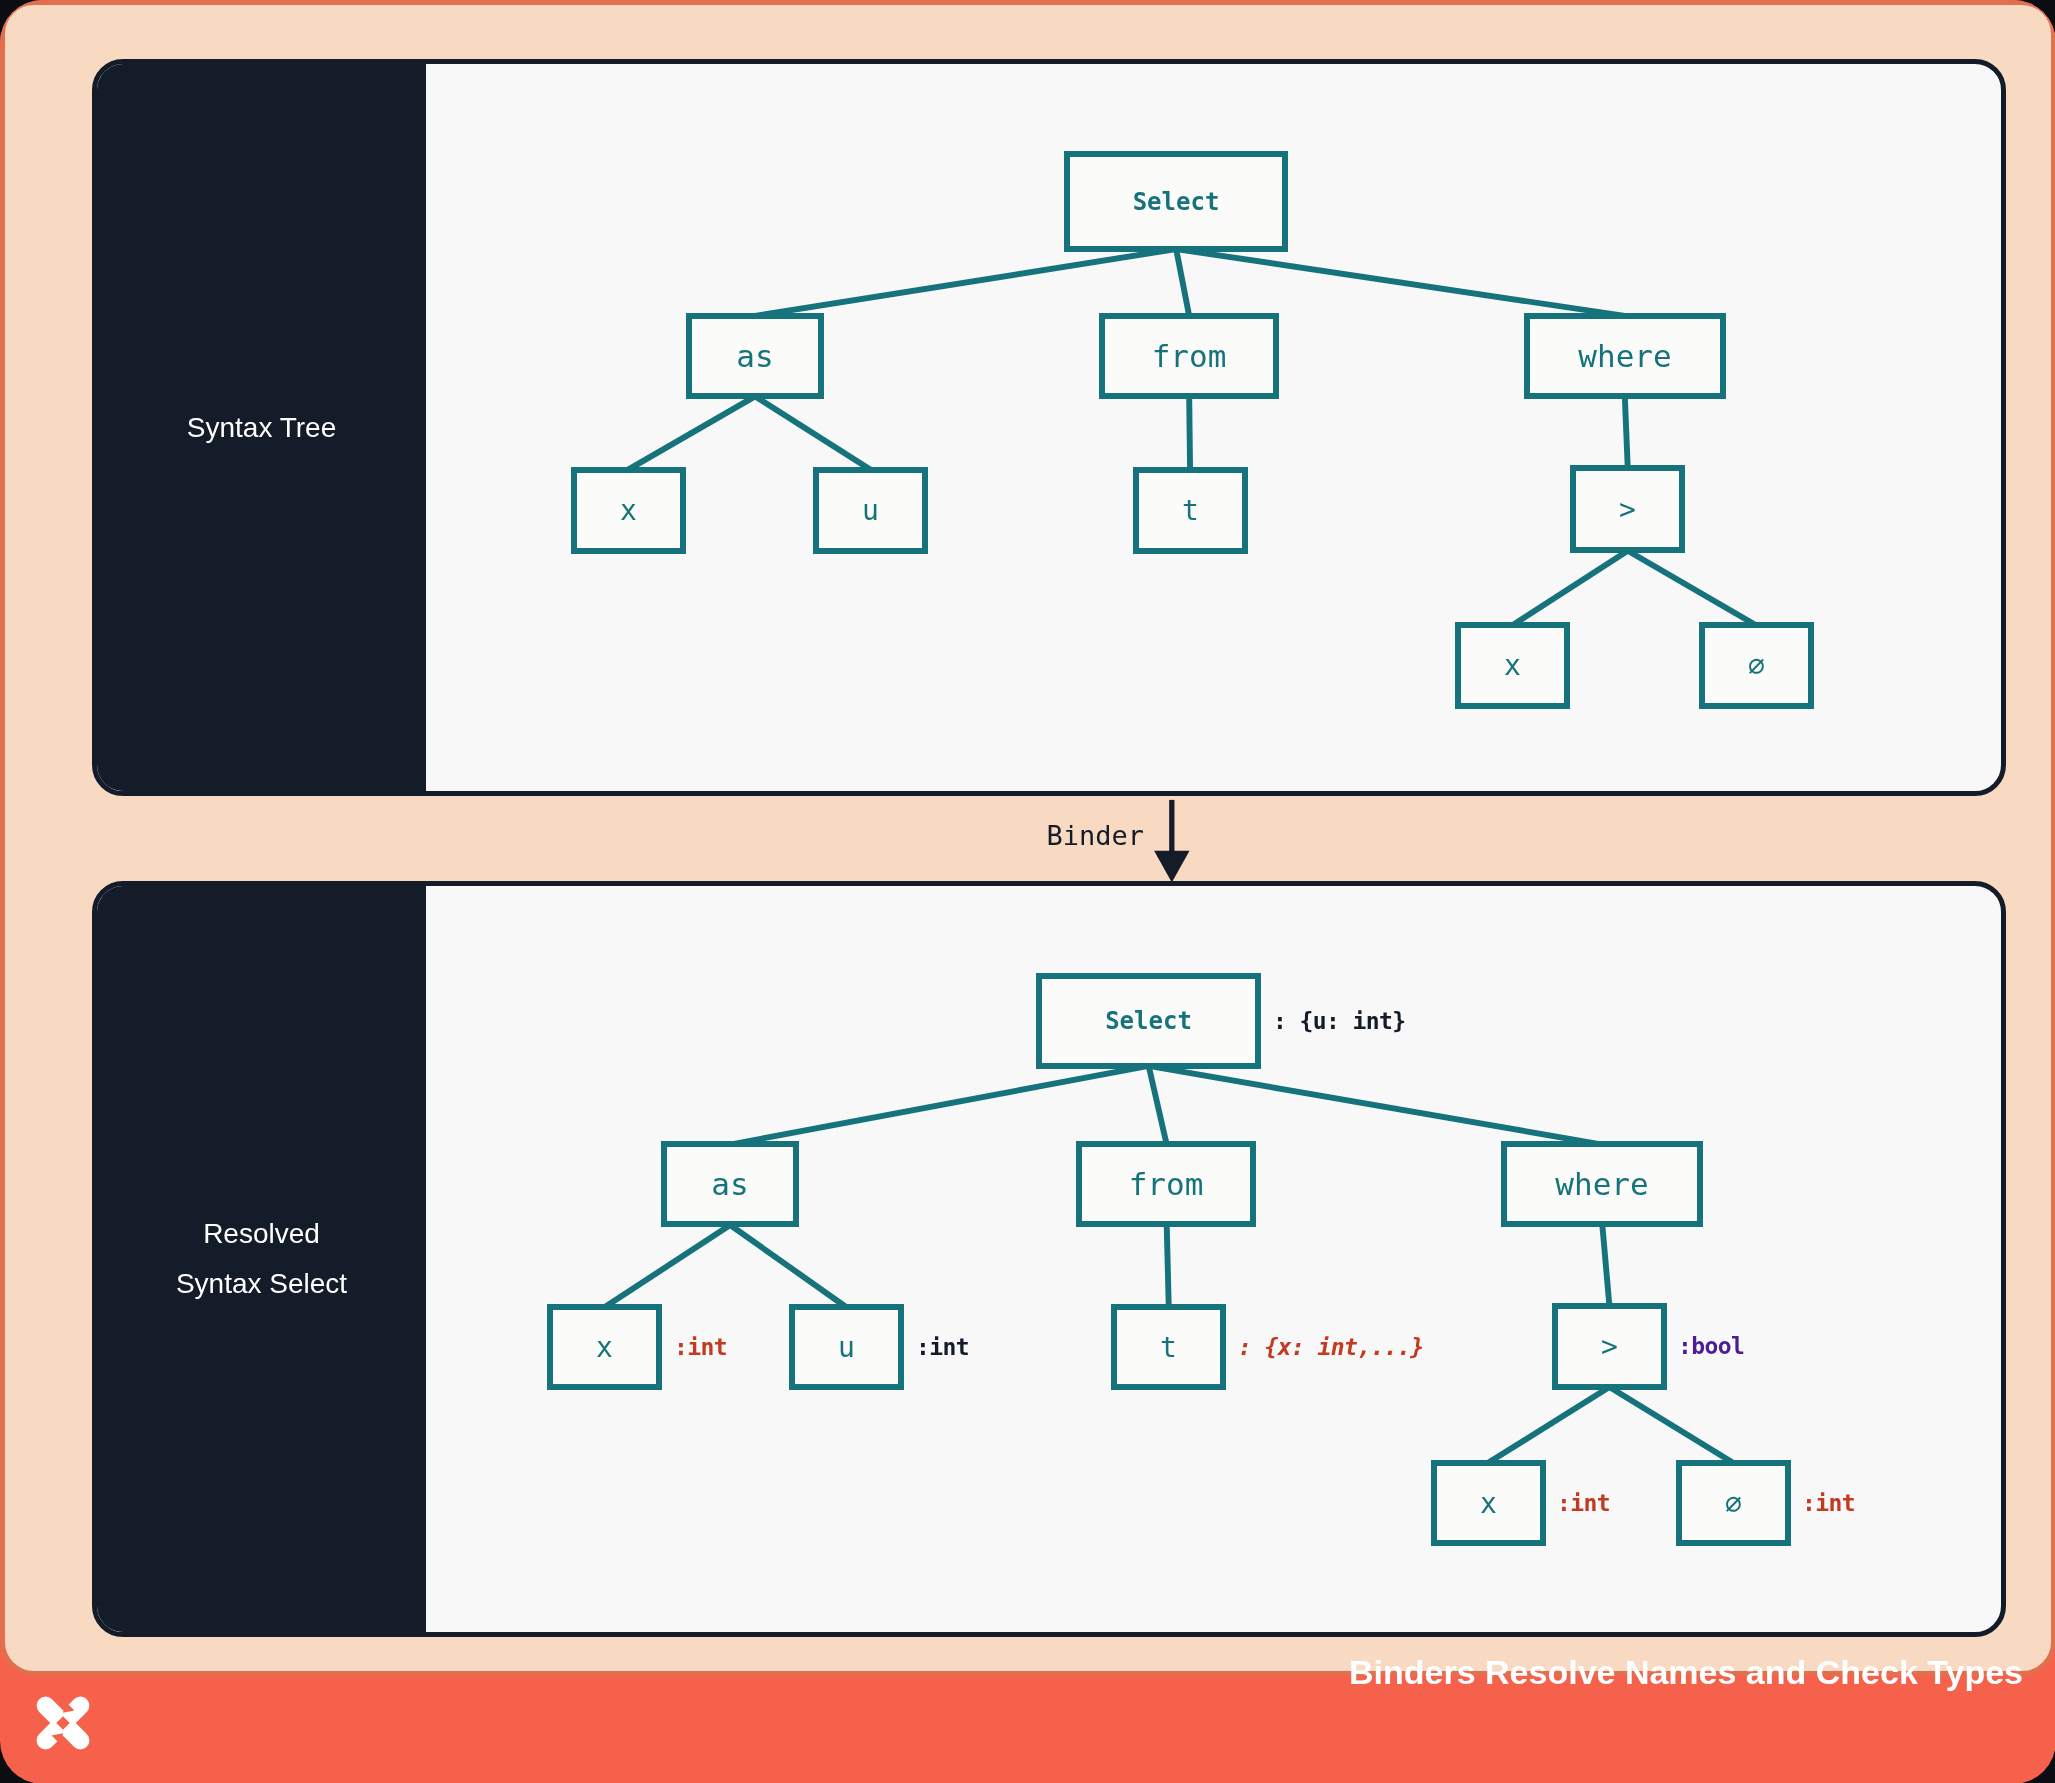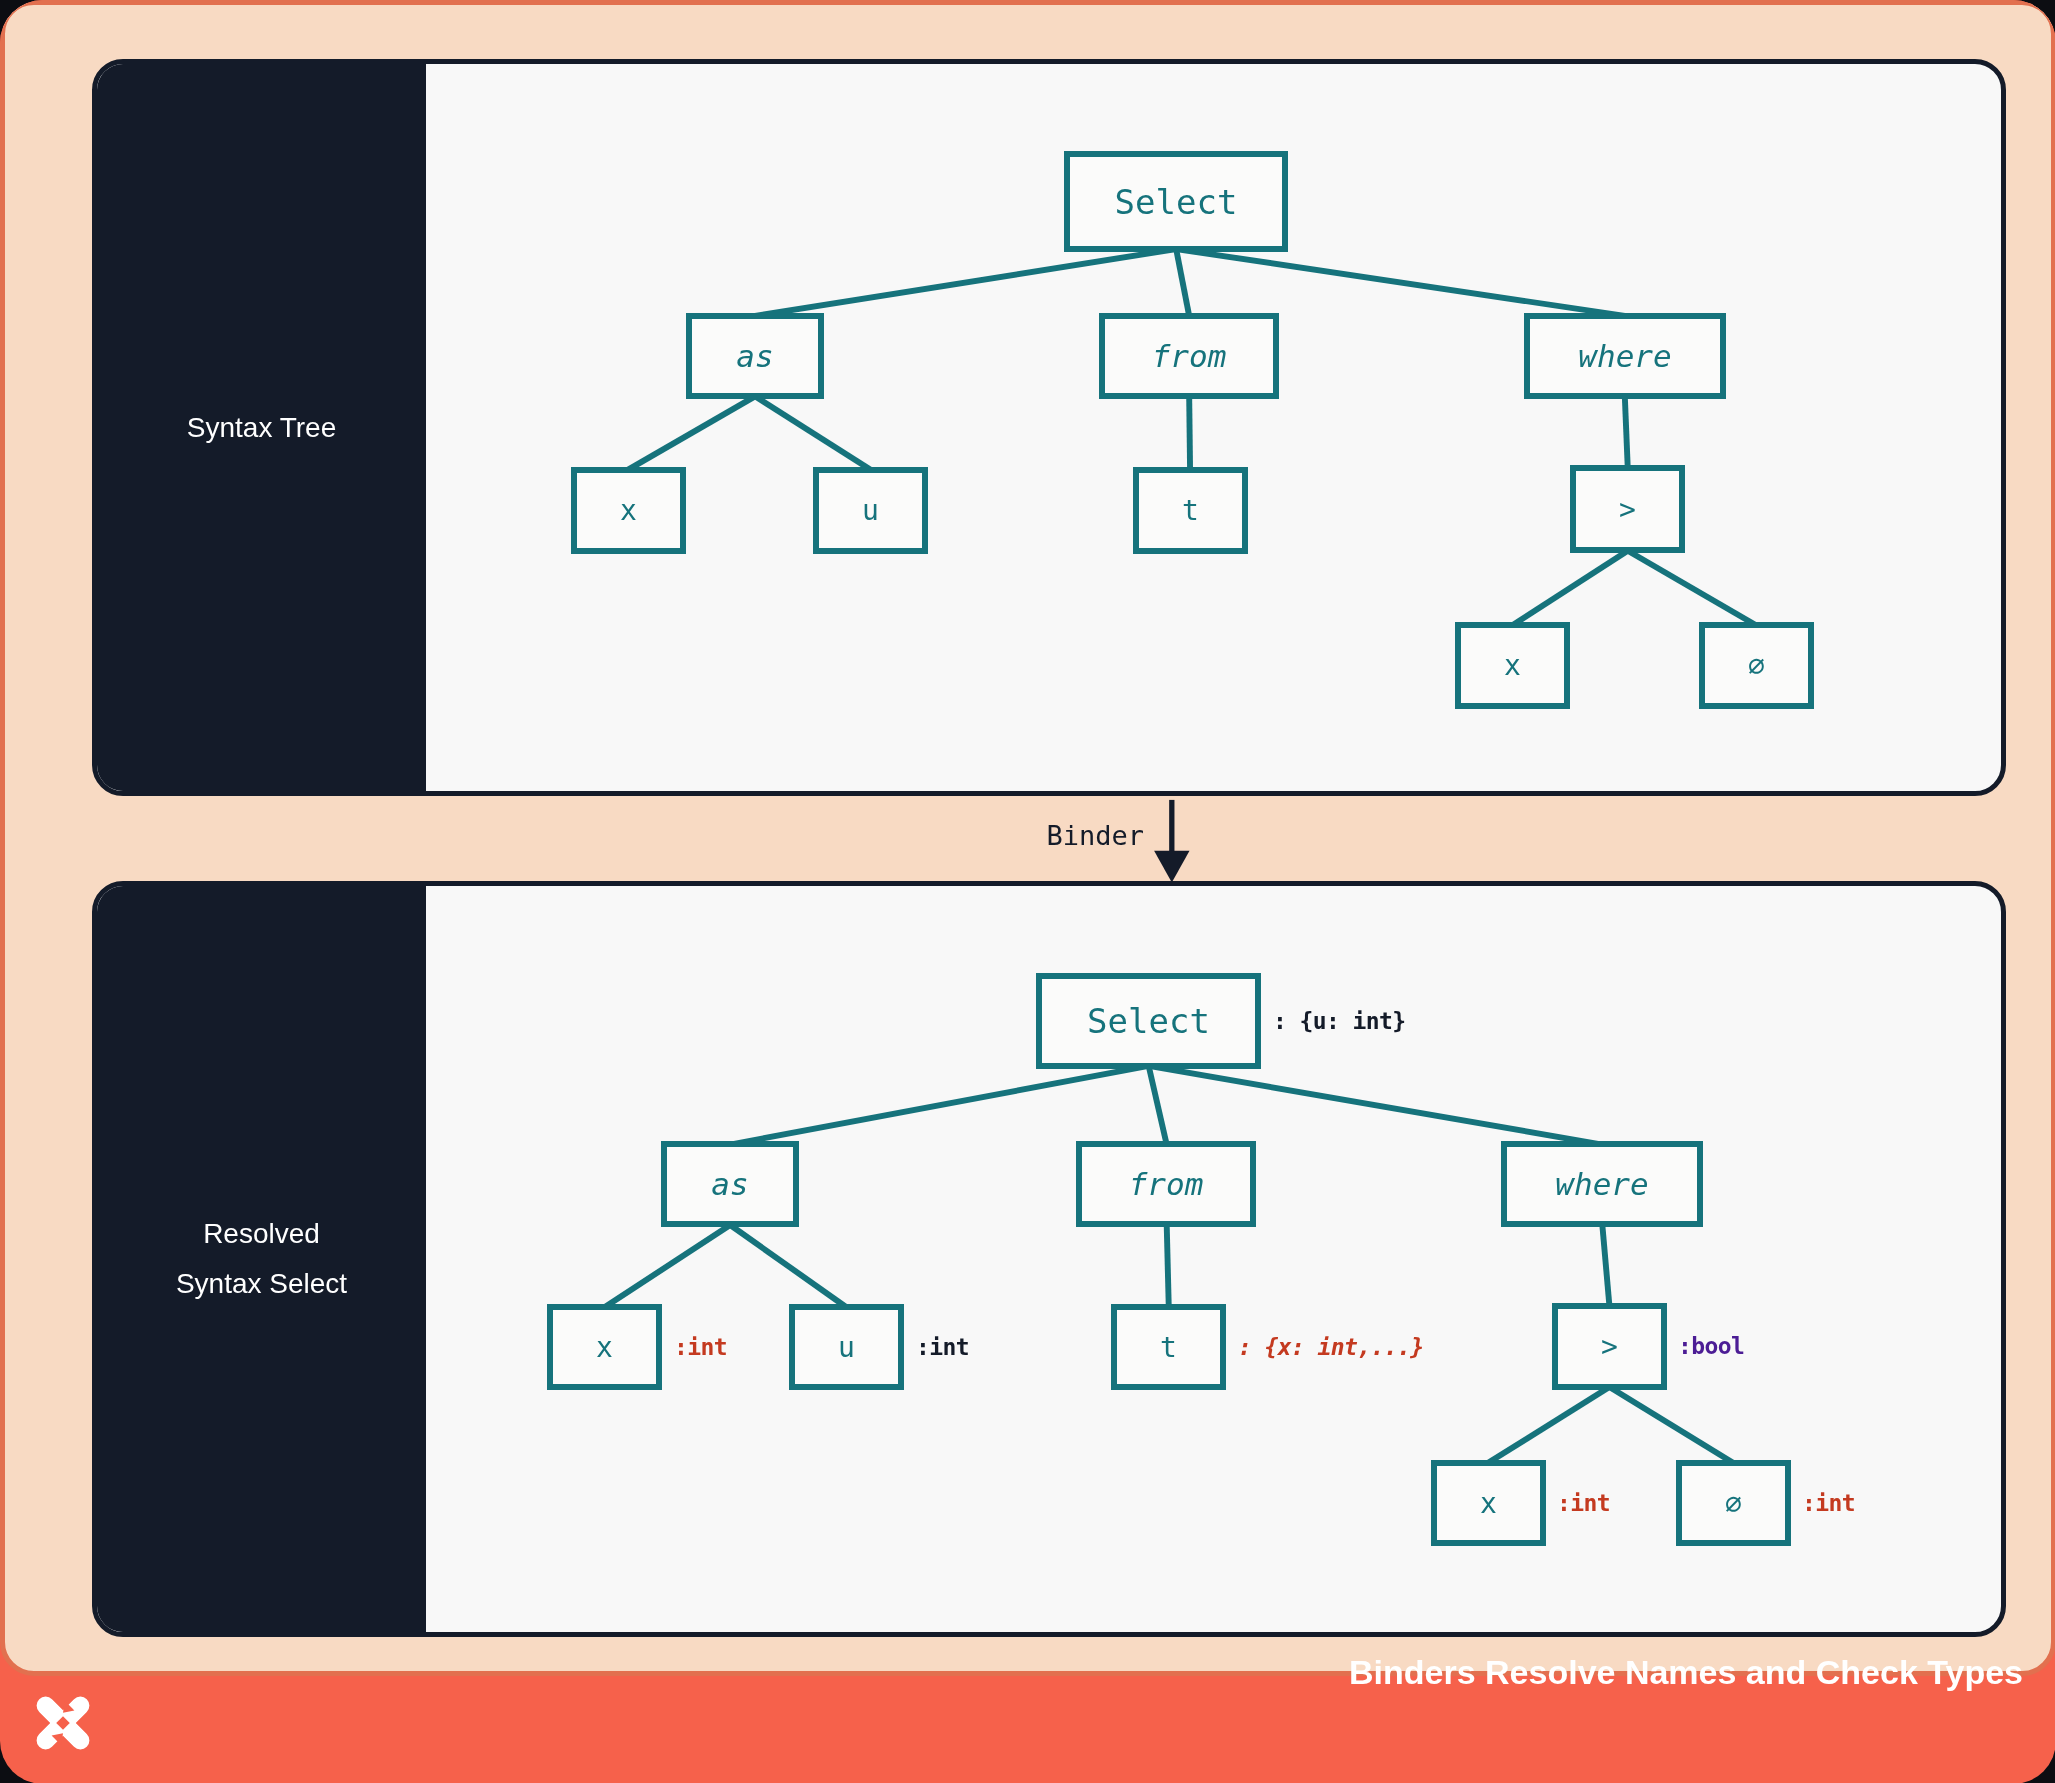--- a/index.html
+++ b/index.html
@@ -33,22 +33,22 @@
   .tree-layer{position:absolute;left:0;top:0;width:2056px;height:1784px;pointer-events:none;}
   .tree-layer svg{position:absolute;left:0;top:0;width:100%;height:100%;}
   .tree-layer line{stroke:var(--teal,#16737C);stroke-width:10;}
   .node{
     position:absolute;box-sizing:border-box;
     border:6px solid var(--teal,#16737C);
     background:#FBFBFA;color:var(--teal,#16737C);
     display:flex;align-items:center;justify-content:center;
     font-family:"DejaVu Sans Mono",monospace;
   }
-  .node.lg{font-size:34px;}
-  .node.md{font-size:31px;font-style:italic;}
+  .node.lg{font-size:24px;font-weight:bold;}
+  .node.md{font-size:31px;}
   .node.sm{font-size:28px;}
   .annotation{
     position:absolute;transform:translateY(-50%);
     font-family:"DejaVu Sans Mono",monospace;font-weight:bold;font-size:23px;
     white-space:pre;letter-spacing:-0.6px;
   }
   .binder-layer{position:absolute;left:0;top:0;width:2052px;height:1784px;pointer-events:none;}
   .binder-layer svg{position:absolute;left:0;top:0;width:100%;height:100%;}
   .binder-label{
     position:absolute;right:908px;top:835px;transform:translateY(-50%);

